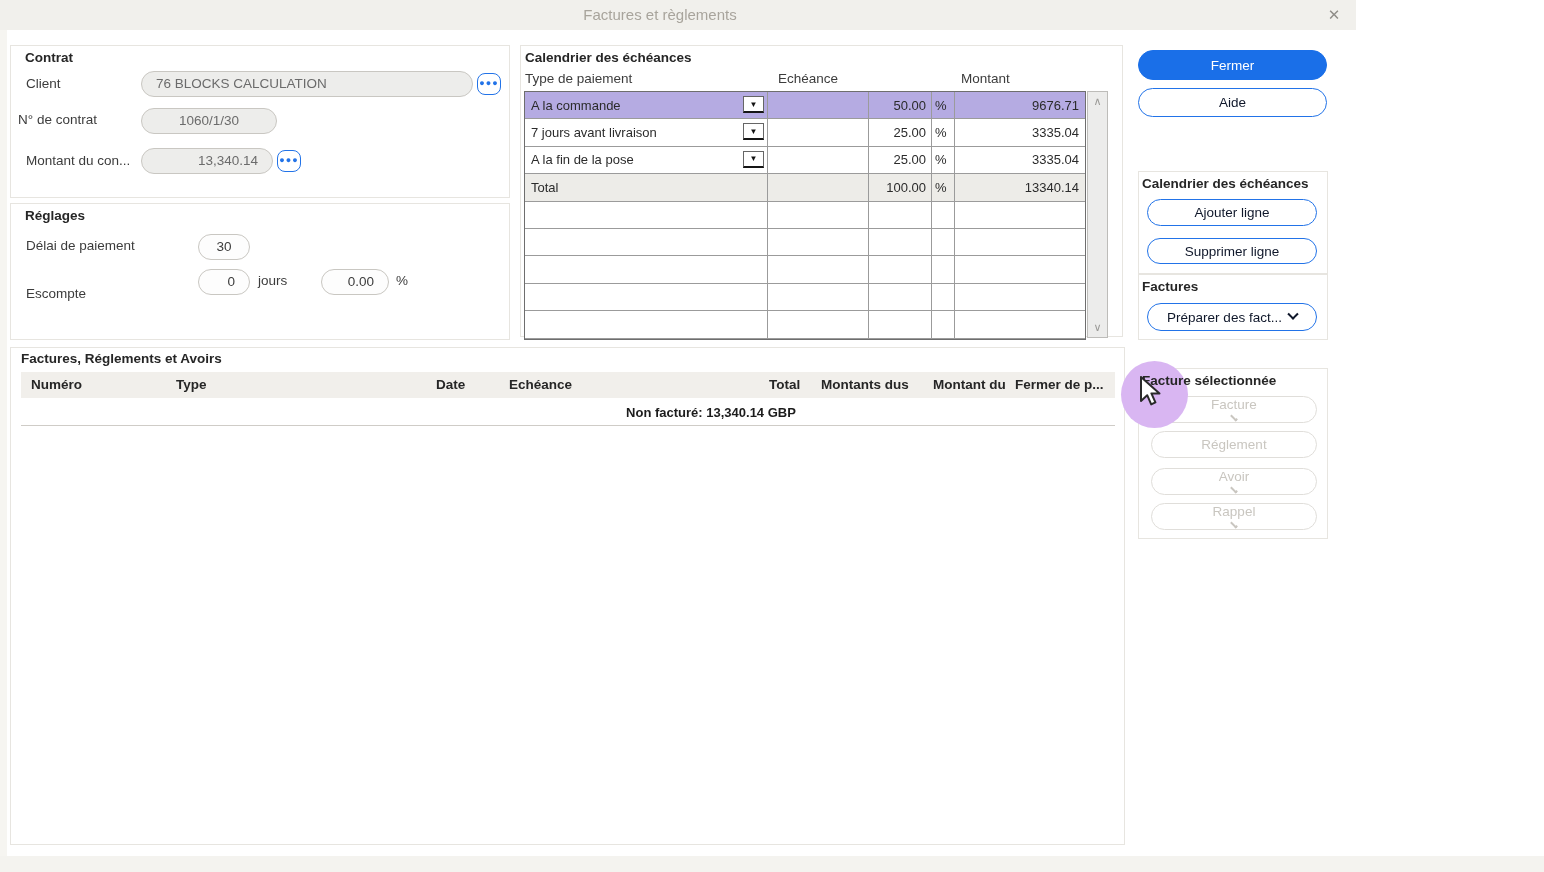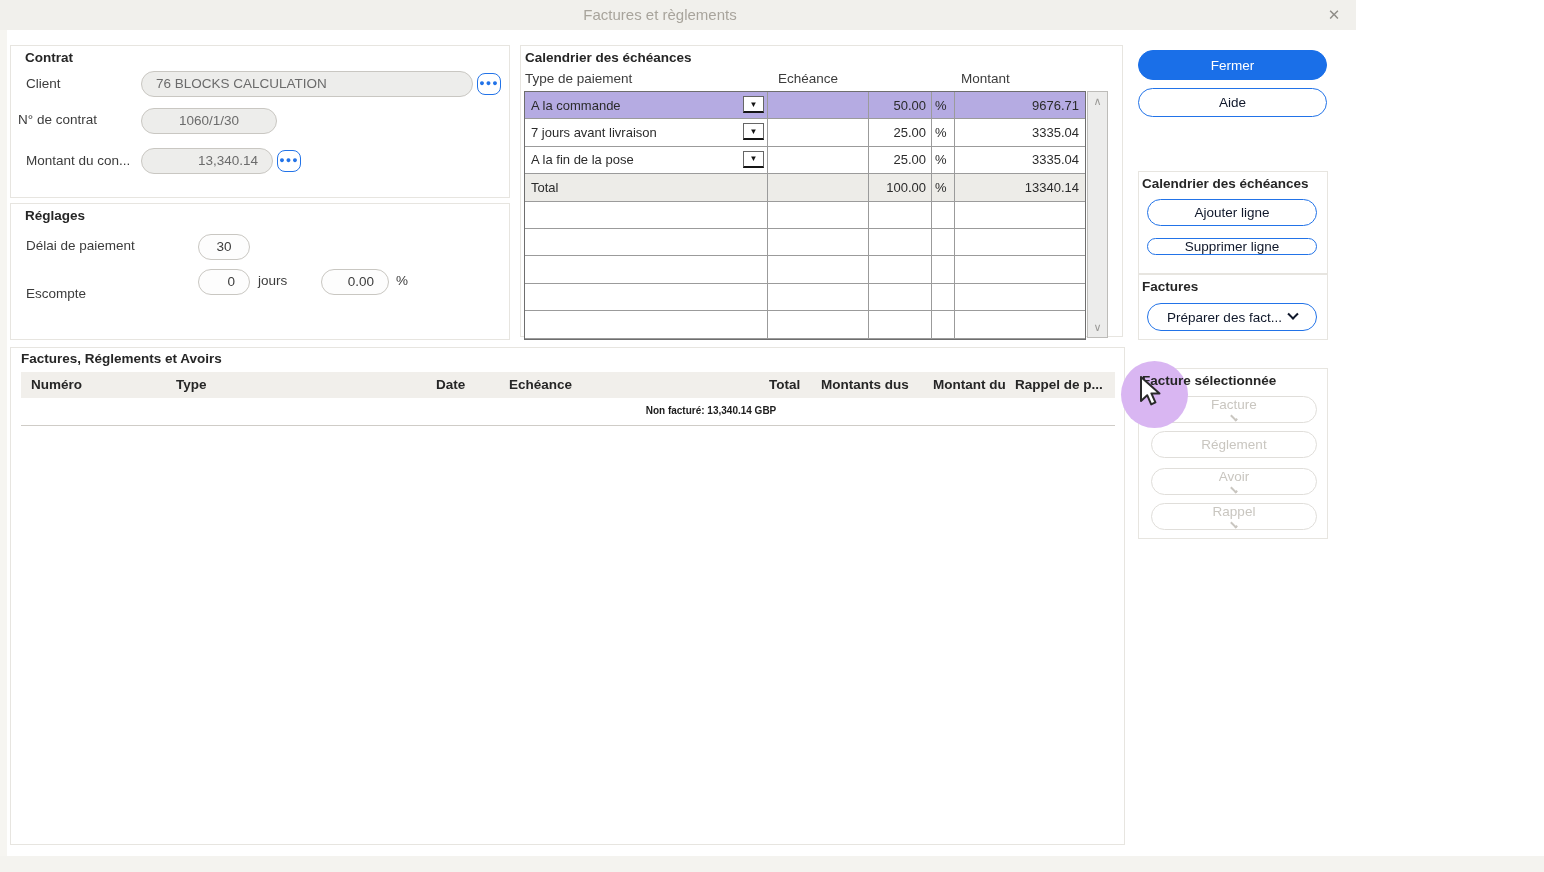--- a/index.html
+++ b/index.html
@@ -58,21 +58,21 @@
     justify-content:center; font-size:8px; color:#111; }
 
   #ech-scroll { position:absolute; left:566px; top:45px; width:21px; height:247px;
     background:#ececeb; border:1px solid #bdbcb9; display:flex; flex-direction:column;
     justify-content:space-between; align-items:center; padding:3px 0; color:#9a9996; font-size:11px; }
 
   
   #fact-header { position:absolute; left:10px; top:24px; width:1094px; height:26px; background:#f1efeb; }
   #fact-header span { position:absolute; top:5px; font-size:13.5px; font-weight:bold; color:#262626; white-space:nowrap; }
   #nonfacture { position:absolute; left:300px; top:57px; width:800px; text-align:center;
-    font-size:10px; font-weight:bold; color:#1c1c1c; }
+    font-size:13px; font-weight:bold; color:#1c1c1c; }
   #fact-sep { position:absolute; left:10px; top:77px; width:1094px; border-bottom:1px solid #cfccc7; }
 
   
   #cursor-halo { position:absolute; left:1121px; top:361px; width:67px; height:67px;
     border-radius:50%; background:#d9b6f2; z-index:20; }
   #cursor-arrow { position:absolute; left:1138px; top:376px; z-index:22; }
   .over-halo { z-index:21; }
 </style>
 </head>
 <body>
@@ -184,39 +184,39 @@
 <div class="groupbox" style="left:10px; top:347px; width:1115px; height:498px;">
   <div class="group-title" style="left:10px; top:3px;">Factures, Réglements et Avoirs</div>
   <div id="fact-header">
     <span style="left:10px;">Numéro</span>
     <span style="left:155px;">Type</span>
     <span style="left:415px;">Date</span>
     <span style="left:488px;">Echéance</span>
     <span style="left:748px;">Total</span>
     <span style="left:800px;">Montants dus</span>
     <span style="left:912px;">Montant du</span>
-    <span style="left:994px;">Rappel de p...</span>
+    <span style="left:994px;">Fermer de p...</span>
   </div>
   <div id="nonfacture">Non facturé: 13,340.14 GBP</div>
   <div id="fact-sep"></div>
 </div>
 
 <div class="btn primary" style="left:1138px; top:50px; width:189px; height:30px;">
   <span>Fermer</span>
 </div>
 <div class="btn" style="left:1138px; top:88px; width:189px;">
   <span>Aide</span>
 </div>
 
 <div class="groupbox" style="left:1138px; top:171px; width:190px; height:103px;">
   <div class="group-title" style="left:3px; top:4px;">Calendrier des échéances</div>
   <div class="btn" style="left:8px; top:27px; width:170px; height:27px;">
     <span>Ajouter ligne</span>
   </div>
-  <div class="btn" style="left:8px; top:66px; width:170px; height:17px;">
+  <div class="btn" style="left:8px; top:66px; width:170px; height:26px;">
     <span>Supprimer ligne</span>
   </div>
 </div>
 
 <div class="groupbox" style="left:1138px; top:274px; width:190px; height:66px;">
   <div class="group-title" style="left:3px; top:4px;">Factures</div>
   <div class="btn" style="left:8px; top:28px; width:170px; height:28px;">
     <span>Préparer des fact...</span>
     <span class="chev"></span>
   </div>

